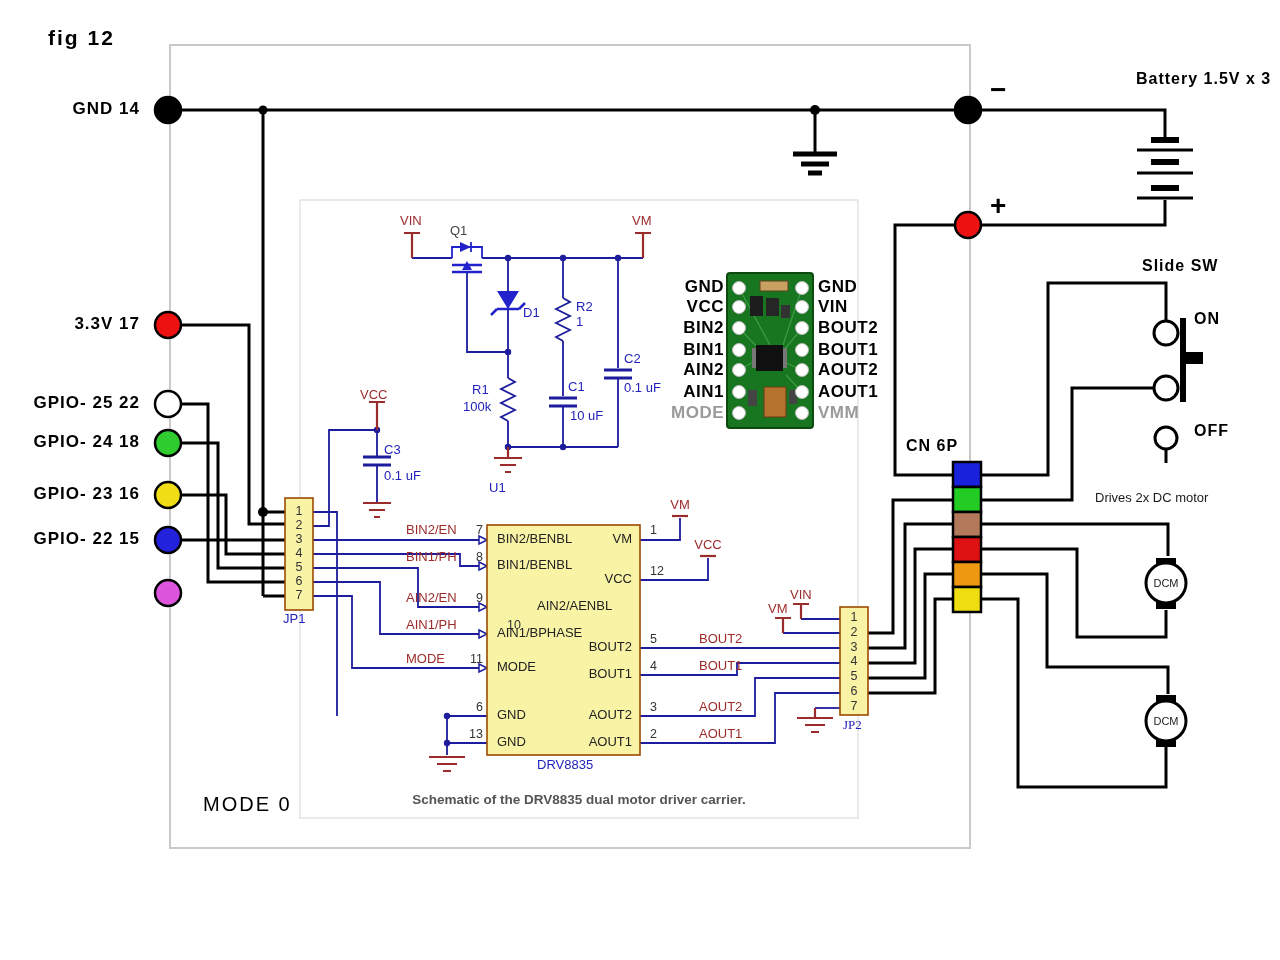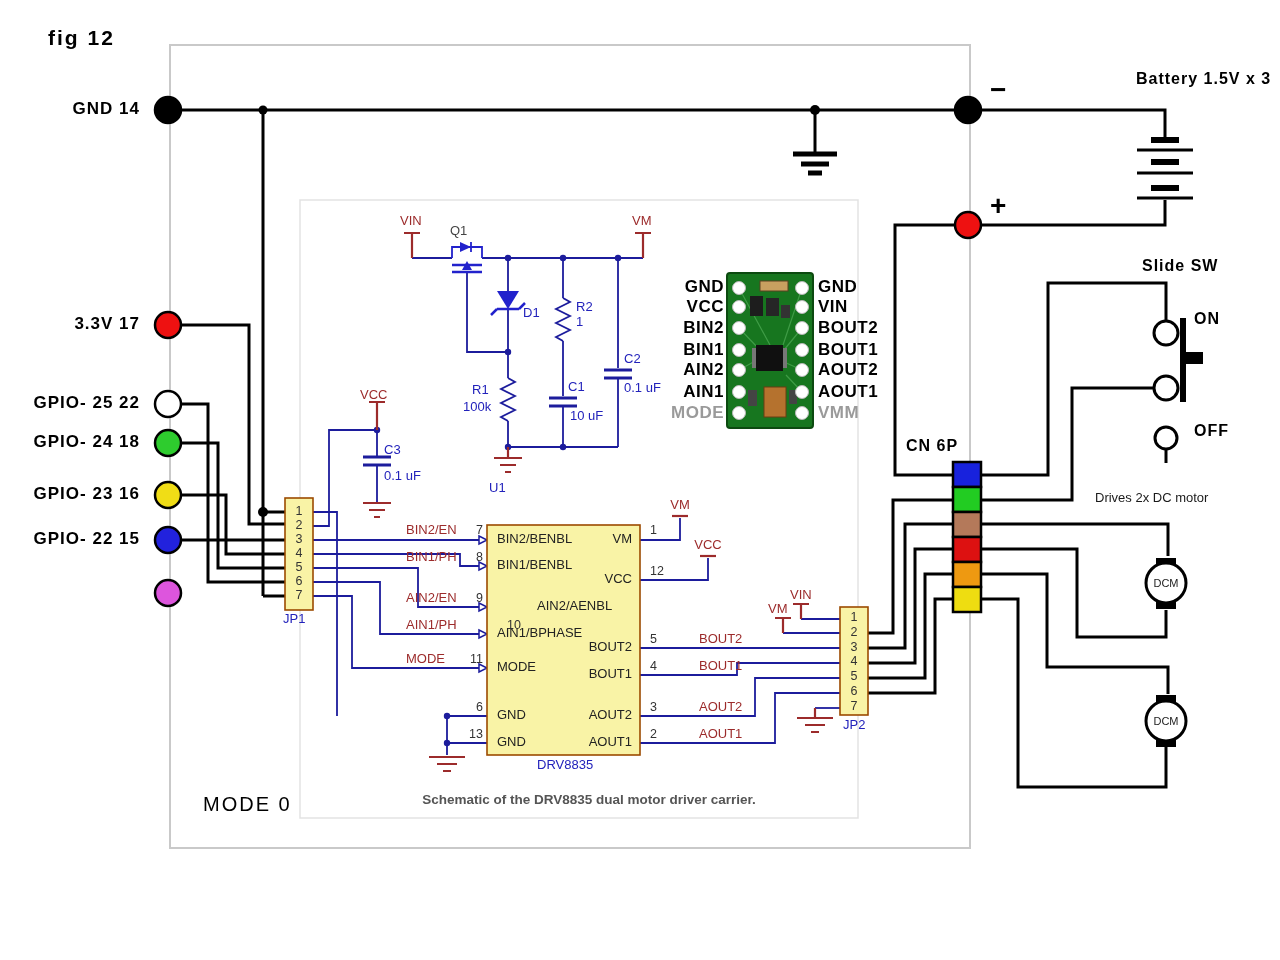--- a/index.html
+++ b/index.html
@@ -13,21 +13,21 @@
   .rt{font-size:16px;font-weight:bold;letter-spacing:1px;}
   .note{font-size:13px;color:#1a1a1a;}
   .net{font-size:13px;color:#9c2b2b;}
   .pnum{font-size:12.5px;color:#333;}
   .pname{font-size:13px;color:#222;}
   .jpnum{font-size:12.5px;color:#333;width:28px;text-align:center;}
   .schem{font-size:13px;color:#2222bb;}
   .q1{color:#444;}
   .chipl{font-size:17px;font-weight:bold;letter-spacing:0.5px;}
   .gray{color:#9a9a9a;}
-  .caption{font-size:13.5px;font-weight:bold;color:#555;padding-left:10px;}
+  .caption{font-size:13.5px;font-weight:bold;color:#555;}
   .mode0{font-size:20px;letter-spacing:2px;}
   .dcm{font-size:11px;width:40px;text-align:center;color:#222;}
   .ralign{text-align:right;}
 </style>
 </head>
 <body>
 
 <div id="stage">
 
 <svg id="wires" width="1280" height="960" viewBox="0 0 1280 960">
@@ -264,21 +264,21 @@
   <span class="lbl jpnum" style="left:285px;top:589px;">7</span>
   <span class="lbl schem" style="left:283px;top:612px;">JP1</span>
 
   <span class="lbl jpnum" style="left:840px;top:611px;">1</span>
   <span class="lbl jpnum" style="left:840px;top:626px;">2</span>
   <span class="lbl jpnum" style="left:840px;top:641px;">3</span>
   <span class="lbl jpnum" style="left:840px;top:655px;">4</span>
   <span class="lbl jpnum" style="left:840px;top:670px;">5</span>
   <span class="lbl jpnum" style="left:840px;top:685px;">6</span>
   <span class="lbl jpnum" style="left:840px;top:700px;">7</span>
-  <span class="lbl schem" style="left:843px;top:718px;">JP2</span>
+  <span class="lbl schem" style="left:843px;top:718px;font-family:Liberation Serif, serif;">JP2</span>
   <span class="lbl net" style="left:790px;top:588px;">VIN</span>
   <span class="lbl net" style="left:768px;top:602px;">VM</span>
 
   <span class="lbl schem" style="left:489px;top:481px;">U1</span>
   <span class="lbl schem" style="left:489px;top:758px;margin-left:48px;">DRV8835</span>
 
   <span class="lbl pname" style="left:497px;top:532px;">BIN2/BENBL</span>
   <span class="lbl pname" style="left:497px;top:558px;">BIN1/BENBL</span>
   <span class="lbl pname" style="left:497px;top:599px;margin-left:40px;">AIN2/AENBL</span>
   <span class="lbl pname" style="left:497px;top:626px;">AIN1/BPHASE</span>

